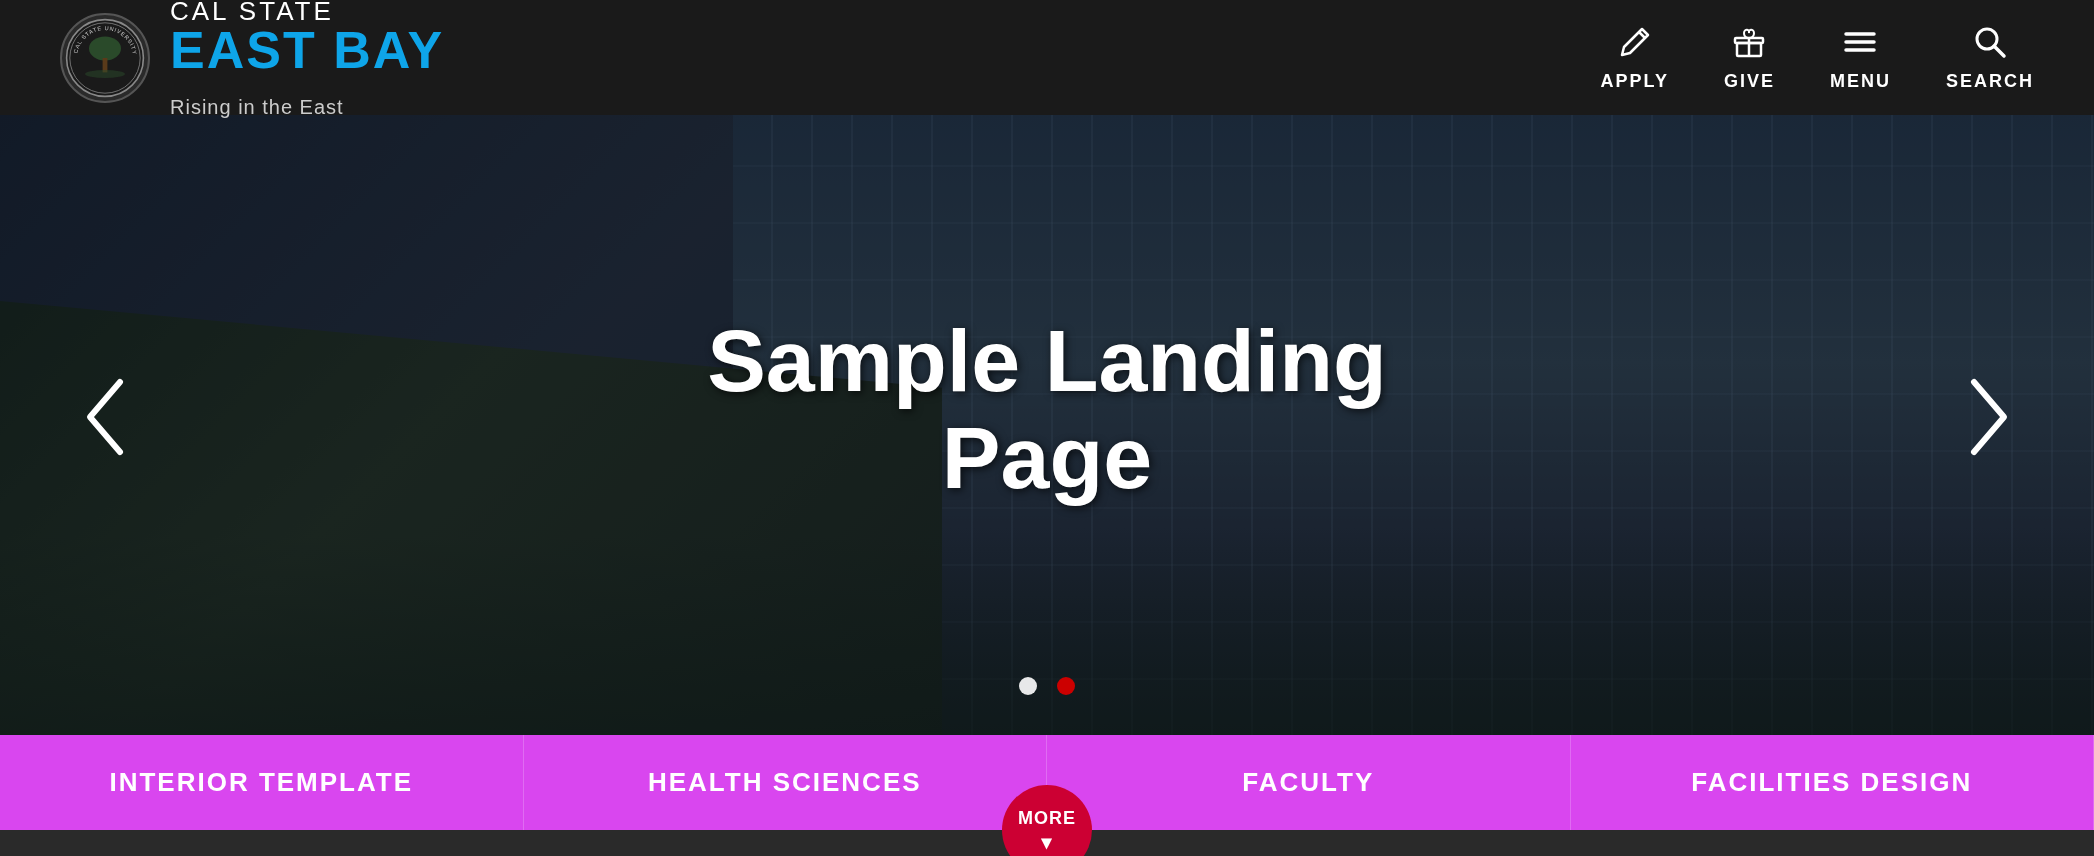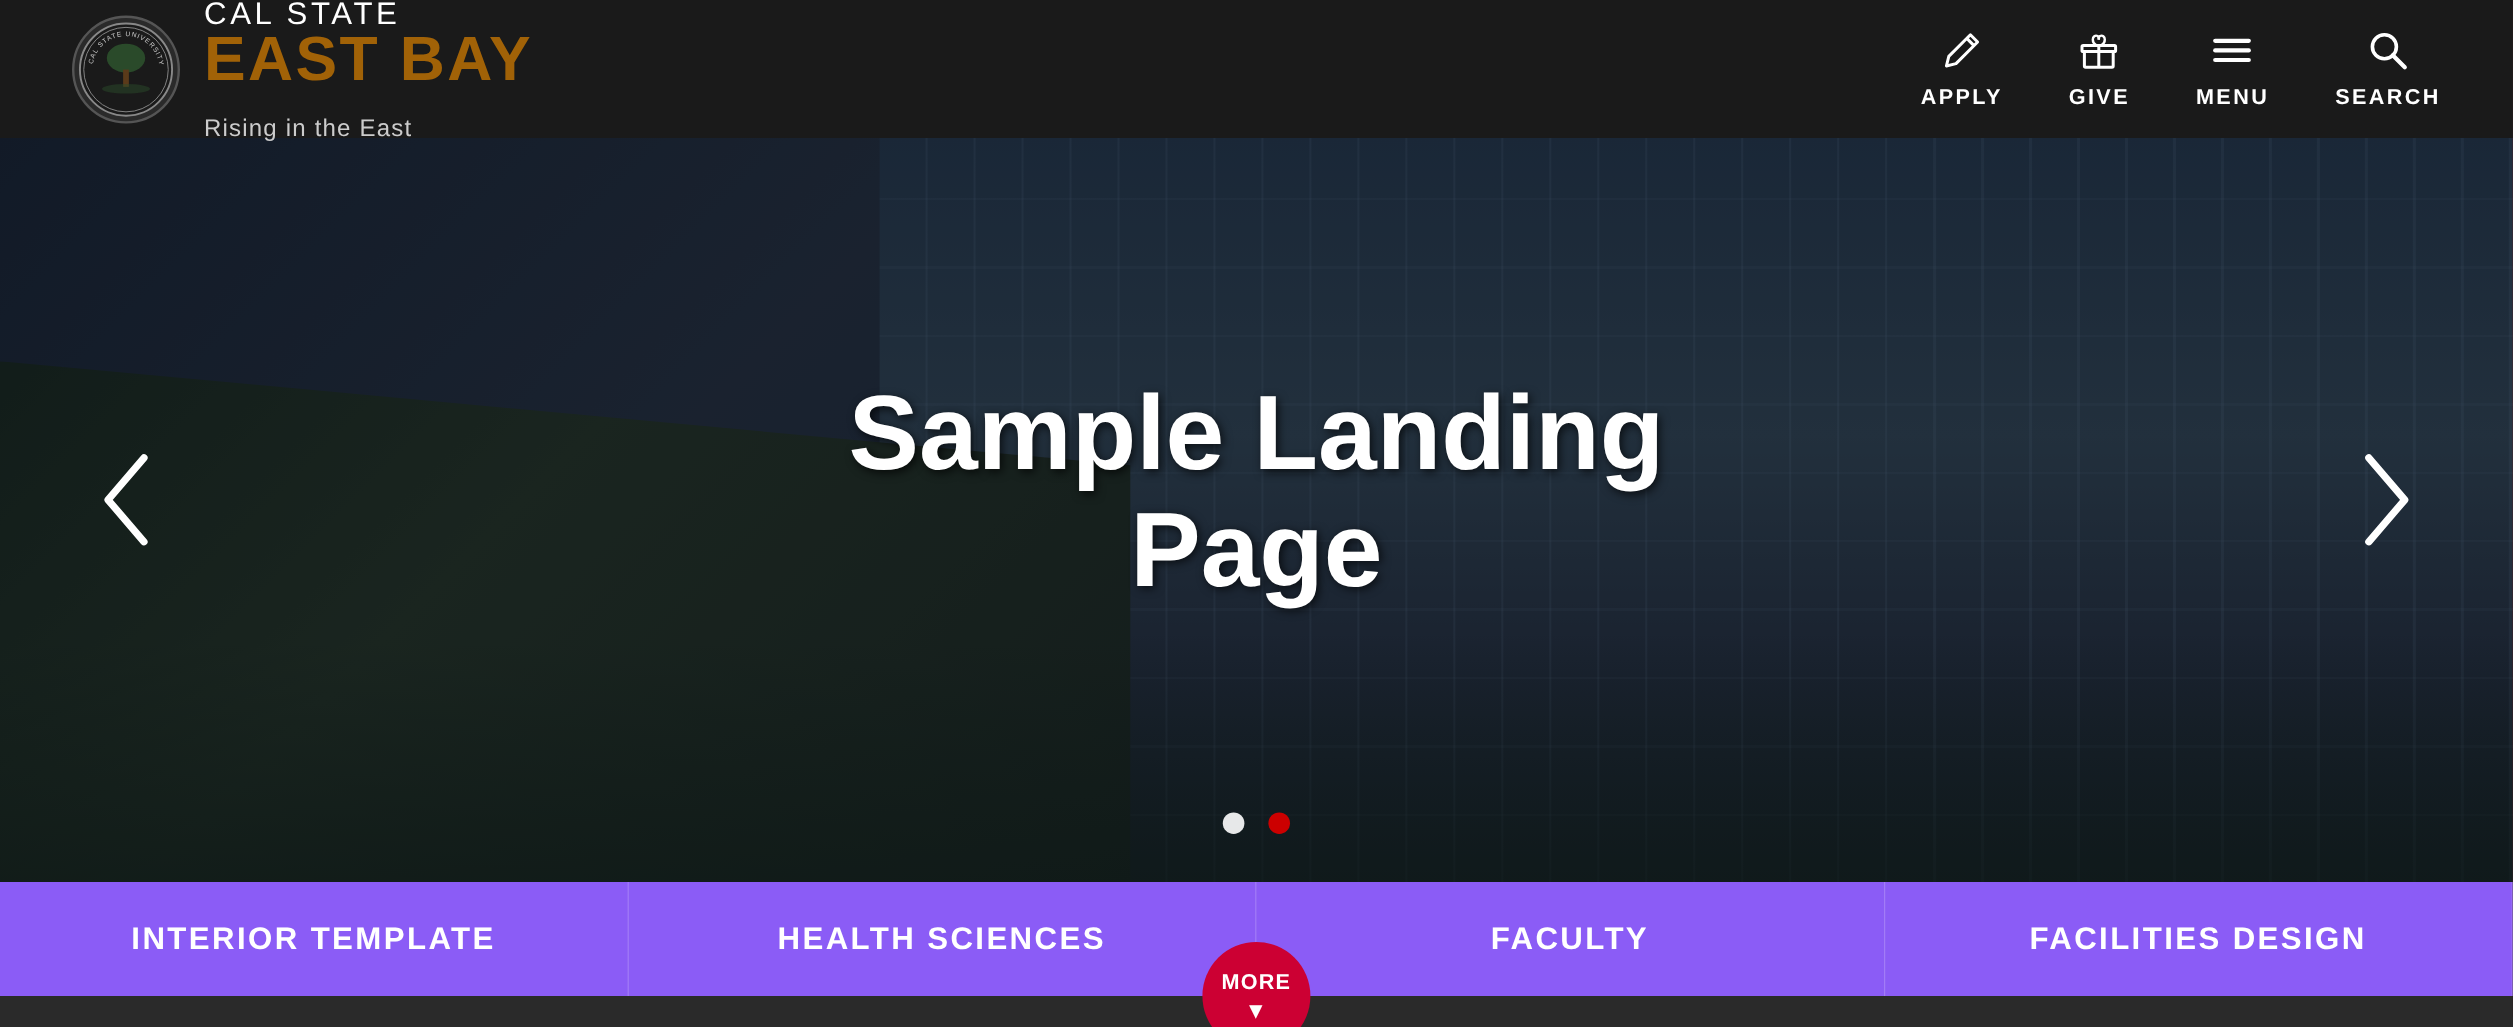--- a/index.html
+++ b/index.html
@@ -55,21 +55,21 @@
 
     .logo-cal-state {
       color: #ffffff;
       font-size: 26px;
       font-weight: 400;
       letter-spacing: 3px;
       text-transform: uppercase;
     }
 
     .logo-east-bay {
-      color: #a16207;
+      color: #0ea5e9;
       font-size: 52px;
       font-weight: 900;
       letter-spacing: 2px;
       text-transform: uppercase;
       line-height: 1;
     }
 
     .logo-tagline {
       color: #cccccc;
       font-size: 20px;
@@ -105,21 +105,21 @@
       font-weight: 700;
       letter-spacing: 2px;
       text-transform: uppercase;
     }
 
     
     .hero-slider {
       position: relative;
       width: 100%;
       height: 620px;
-      background: #b91c1c;
+      background: #6d28d9;
       overflow: hidden;
       display: flex;
       align-items: center;
       justify-content: center;
     }
 
     .hero-building {
       position: absolute;
       inset: 0;
       background: 
@@ -250,21 +250,21 @@
       background: #ffffff;
       opacity: 0.9;
     }
 
     .slider-dot-active {
       background: #cc0000;
     }
 
     
     .bottom-nav {
-      background: #8b5cf6;
+      background: #d946ef;
       display: flex;
       align-items: stretch;
       height: 95px;
       position: relative;
     }
 
     .bottom-nav-item {
       flex: 1;
       display: flex;
       align-items: center;

